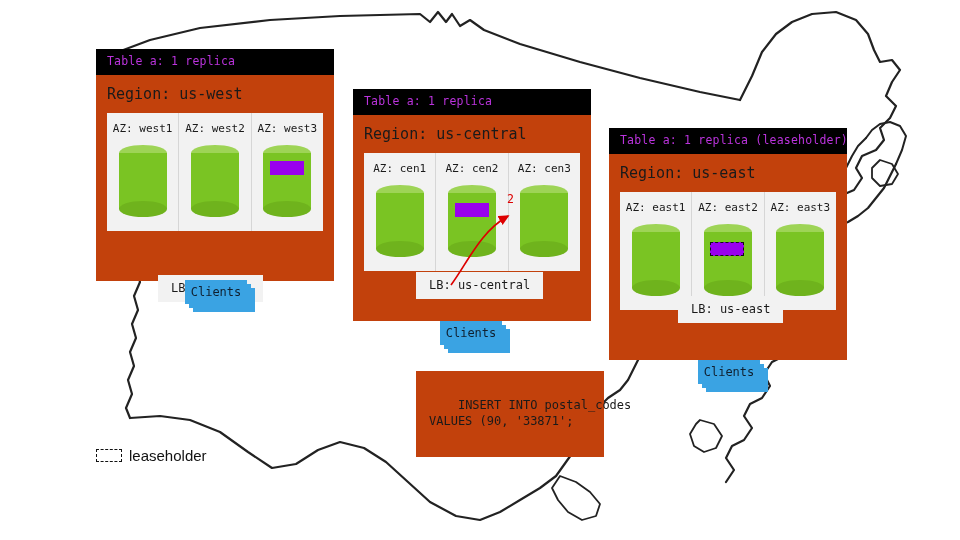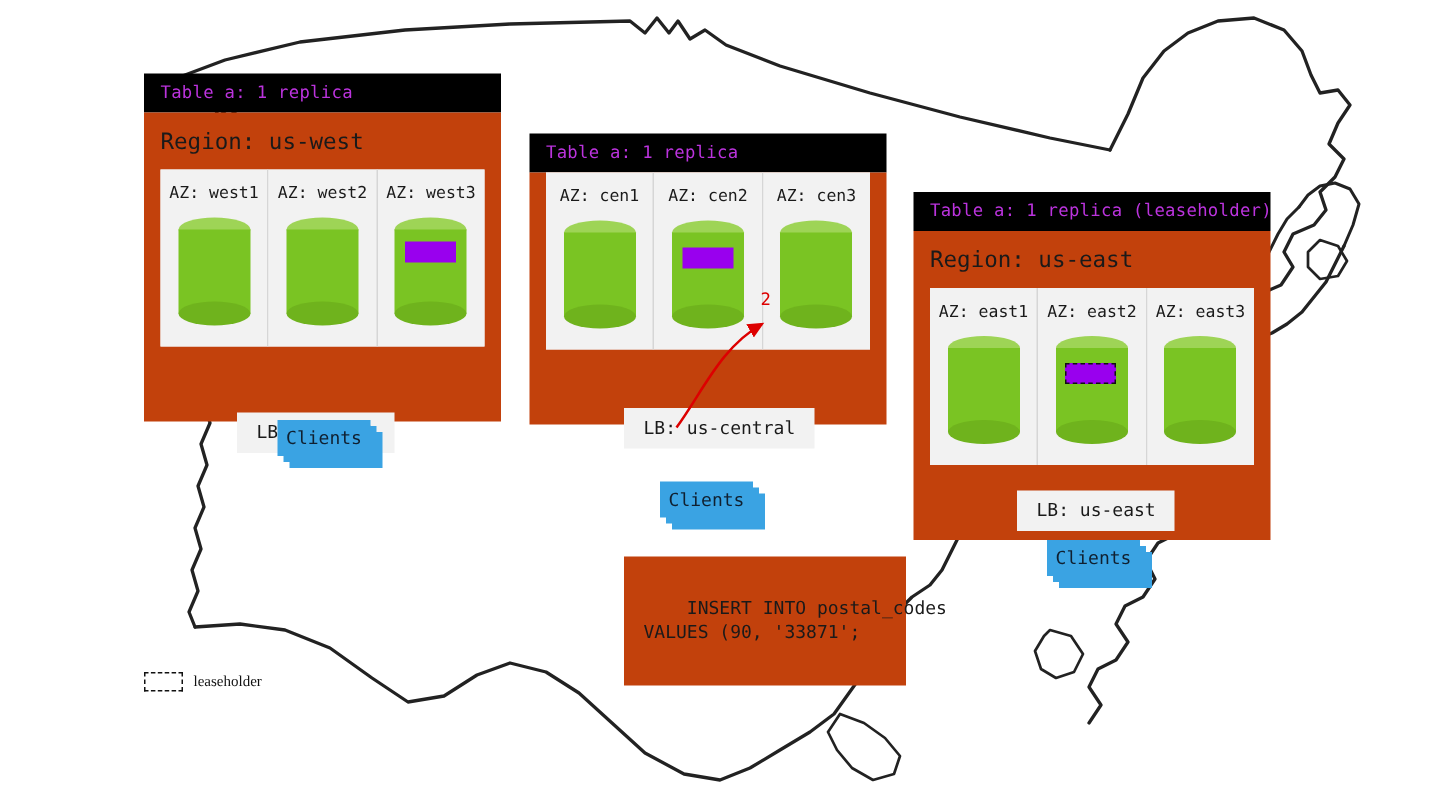--- a/index.html
+++ b/index.html
@@ -72,22 +72,22 @@
   
   #legend{
     position:absolute;left:96px;top:448px;z-index:6;
     display:flex;align-items:center;gap:7px;
   }
   #legend .swatch{
     width:26px;height:13px;border:1.6px dashed #111111;box-sizing:border-box;
     background:transparent;
   }
   #legend .legend-label{
-    font-family:Liberation Serif, serif;
-    font-size:10px;color:#111111;line-height:1;
+    font-family:Liberation Sans, sans-serif;
+    font-size:15px;color:#111111;line-height:1;
   }
 
   
   #arrow-layer{position:absolute;left:0;top:0;width:960px;height:540px;z-index:7;pointer-events:none;}
   .arrow-label{
     position:absolute;color:#dd0000;font-size:11.5px;z-index:8;line-height:1;
   }
 </style>
 </head>
 <body>
@@ -165,20 +165,21 @@
       <div class="sheet" style="left:4px;top:4px;width:62px;height:24px;"></div>
       <div class="front" style="width:62px;height:24px;">
         <span>Clients</span>
       </div>
     </div>
   </div>
 
   <div class="region-panel" style="left:353px;top:89px;width:238px;">
     <div class="panel-title">Table a: 1 replica</div>
     <div class="panel-body" style="padding-bottom:50px;">
+      <div class="region-name">Region: us-central</div>
       <div class="az-strip" style="height:118px;">
         <div class="az-cell">
           <div class="az-label">AZ: cen1</div>
           <div class="cyl" style="width:48px;height:77px;">
             <div class="top" style="height:16px;"></div>
             <div class="body" style="top:8px;bottom:8px;"></div>
             <div class="bot" style="height:16px;"></div>
           </div>
         </div>
         <div class="az-cell">
@@ -237,21 +238,21 @@
         <div class="az-cell">
           <div class="az-label">AZ: east3</div>
           <div class="cyl" style="width:48px;height:77px;">
             <div class="top" style="height:16px;"></div>
             <div class="body" style="top:8px;bottom:8px;"></div>
             <div class="bot" style="height:16px;"></div>
           </div>
         </div>
       </div>
     </div>
-    <div class="lb-box" style="left:69px;top:199px;">
+    <div class="lb-box" style="left:69px;top:168px;">
       <span>LB: us-east</span>
     </div>
     <div class="clients" style="left:89px;top:232px;width:72px;height:34px;">
       <div class="sheet" style="left:8px;top:8px;width:62px;height:24px;"></div>
       <div class="sheet" style="left:4px;top:4px;width:62px;height:24px;"></div>
       <div class="front" style="width:62px;height:24px;">
         <span>Clients</span>
       </div>
     </div>
   </div>

